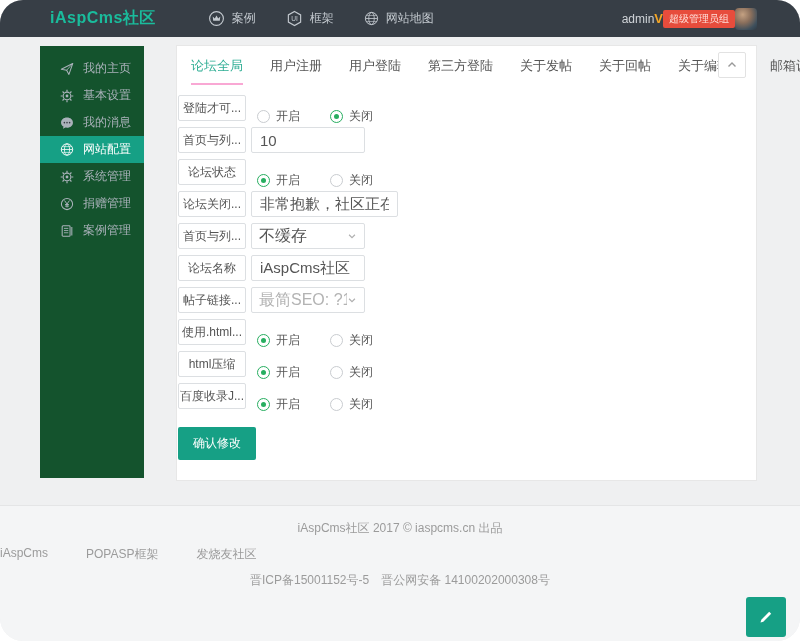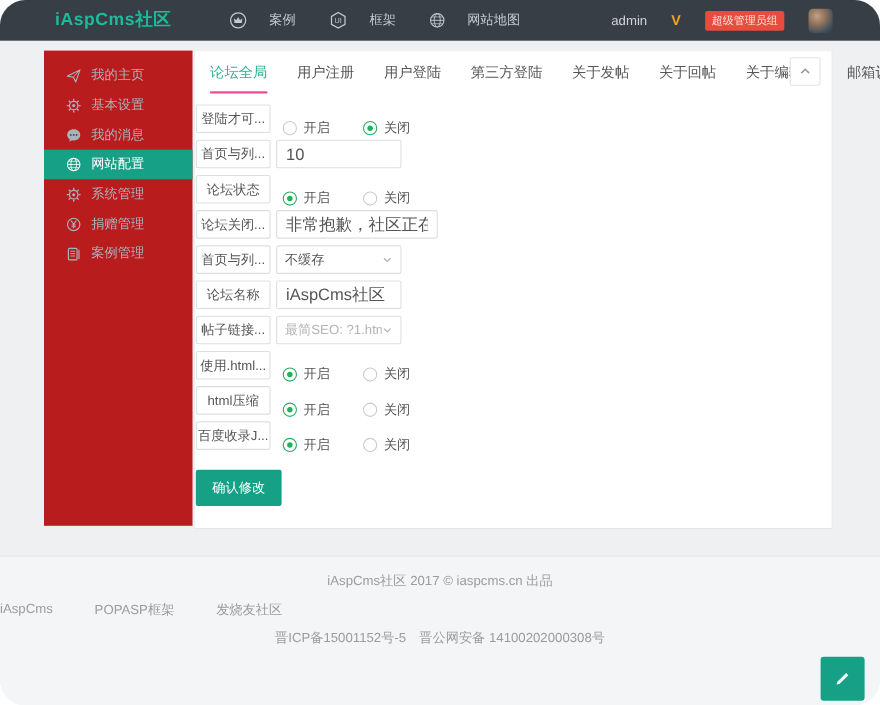--- a/index.html
+++ b/index.html
@@ -4,60 +4,60 @@
 <style>
   html,body{margin:0;padding:0;}
   .page{position:relative;width:800px;height:641px;background:#eff0f1;overflow:hidden;
         font-family:"Liberation Sans","DejaVu Sans",sans-serif;border-radius:23px;}
 
   
   .navbar{position:absolute;top:0;left:0;right:0;height:37px;background:#373e46;
           display:flex;align-items:center;padding:0 43px 0 50px;box-sizing:border-box;}
   .logo{color:#1abc9c;font-size:16px;font-weight:bold;letter-spacing:.5px;}
   .nav-menu{display:flex;gap:30px;margin-left:52px;}
-  .nav-item{display:flex;align-items:center;gap:20px;color:#c3c9cf;font-size:12px;cursor:pointer;}
+  .nav-item{display:flex;align-items:center;gap:7px;color:#c3c9cf;font-size:12px;cursor:pointer;}
   .nav-icon{display:flex;}
-  .nav-right{margin-left:auto;display:flex;align-items:center;gap:22px;}
+  .nav-right{margin-left:auto;display:flex;align-items:center;gap:0;}
   .admin-name{color:#d0d4d8;font-size:12px;cursor:pointer;}
   .vip{color:#f5a623;font-weight:bold;font-size:13px;}
   .role-badge{background:#e74c3c;color:#ffe0da;font-size:10px;padding:2px 6px;border-radius:2px;}
   .avatar{width:22px;height:22px;border-radius:4px;cursor:pointer;
           background:radial-gradient(circle at 35% 30%,#c4a182 0%,#8a6f5c 40%,#3e4f5c 75%,#2e3a44 100%);}
 
   
-  .sidebar{position:absolute;left:40px;top:46px;width:135px;height:432px;background:#b91c1c;
+  .sidebar{position:absolute;left:40px;top:46px;width:104px;height:432px;background:#14532d;
            padding-top:9px;box-sizing:border-box;}
   .side-item{height:27px;display:flex;align-items:center;gap:9px;padding-left:20px;
              color:#aab2ba;font-size:12px;cursor:pointer;}
   .side-item.active{background:#16a085;color:#fff;}
   .side-icon{display:flex;width:14px;justify-content:center;}
 
   
   .main-panel{position:absolute;left:176px;top:45px;width:581px;height:436px;background:#fff;
               border:1px solid #e7e7e7;box-sizing:border-box;}
   .tabs{display:flex;gap:27px;padding:11px 40px 0 14px;position:relative;}
   .tab{font-size:13px;color:#555;padding-bottom:8px;cursor:pointer;white-space:nowrap;}
-  .tab.active{color:#2fae94;border-bottom:2px solid #ec4899;}
+  .tab.active{color:#2fae94;border-bottom:2px solid #f9a8d4;}
   .collapse-box{position:absolute;right:10px;top:6px;width:26px;height:24px;border:1px solid #e2e2e2;
                 border-radius:2px;display:flex;align-items:center;justify-content:center;
                 color:#999;background:#fff;cursor:pointer;}
 
   
   .form{padding:10px 0 0 1px;}
   .form-row{display:flex;align-items:center;margin-bottom:6px;height:26px;}
   .row-label{width:68px;height:26px;line-height:24px;border:1px solid #dcdfe2;border-radius:2px;
              text-align:center;font-size:12px;color:#555;box-sizing:border-box;background:#fff;
              white-space:nowrap;overflow:hidden;}
   .row-control{margin-left:5px;display:flex;align-items:center;}
   .text-input{width:114px;height:26px;border:1px solid #dcdfe2;border-radius:2px;font-size:15px;
               color:#555;padding:0 8px;box-sizing:border-box;font-family:inherit;outline:none;}
   .text-input.wide{width:147px;}
   .select{width:114px;height:26px;border:1px solid #dcdfe2;border-radius:2px;display:flex;
           align-items:center;justify-content:space-between;padding:0 7px;box-sizing:border-box;
-          font-size:12px;color:#555;cursor:pointer;background:#fff;}
+          font-size:16px;color:#555;cursor:pointer;background:#fff;}
   .sel-value{white-space:nowrap;overflow:hidden;}
   .sel-value.muted{color:#b3b3b3;}
   .chev{color:#b0b0b0;display:flex;}
   .radio-group{display:flex;gap:30px;margin-left:6px;margin-top:17px;}
   .radio-opt{display:flex;align-items:center;gap:6px;font-size:12px;color:#555;cursor:pointer;}
   .radio-circle{width:13px;height:13px;border-radius:50%;border:1px solid #c9ccd0;background:#fff;
                 position:relative;box-sizing:border-box;flex:none;}
   .radio-circle.checked{border-color:#27ae60;}
   .radio-circle.checked::after{content:'';position:absolute;left:3px;top:3px;width:5px;height:5px;
                 border-radius:50%;background:#27ae60;}

